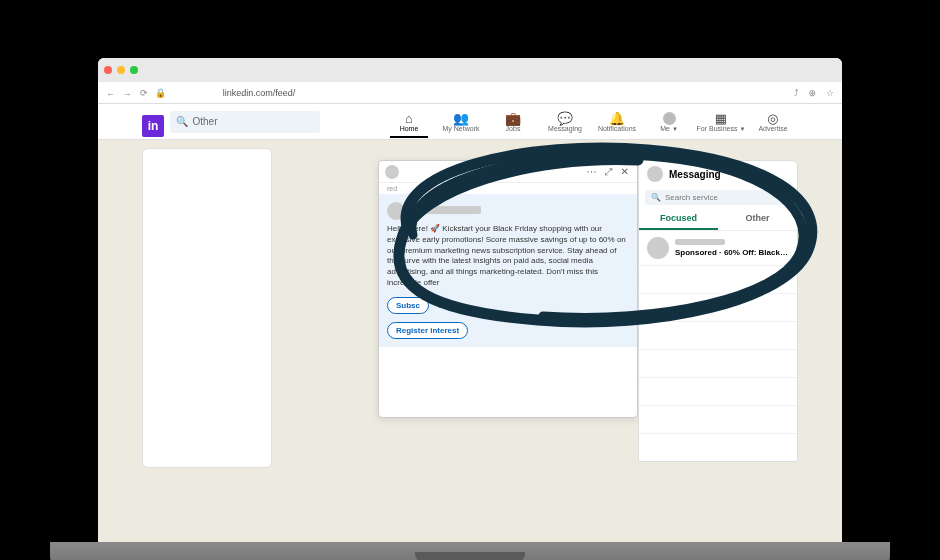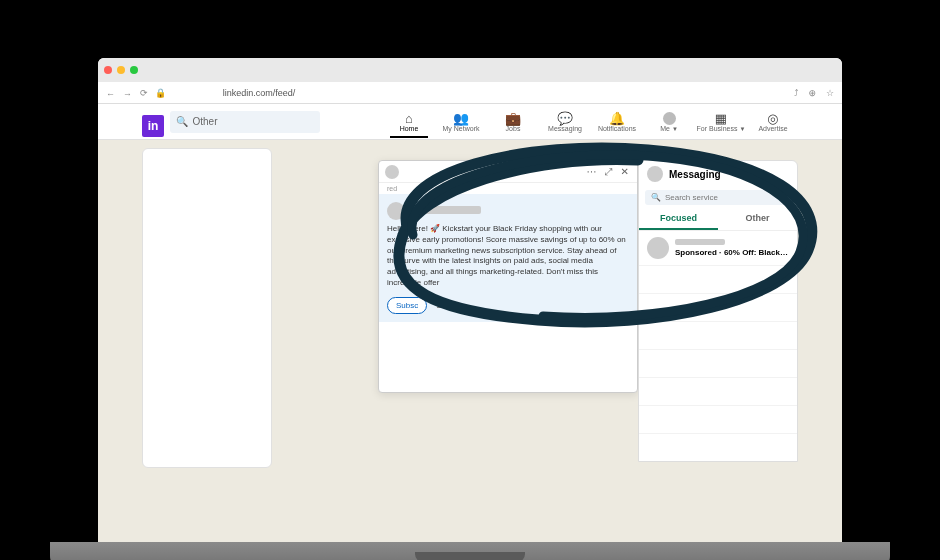--- a/index.html
+++ b/index.html
@@ -37,21 +37,21 @@
   .msg-avatar{width:14px;height:14px;border-radius:50%;background:#ccc;}
   .msg-header .spacer{flex:1}
   .msg-header .hico{font-size:10px;color:#666;padding:0 2px;}
   .sponsored-row{font-size:7px;color:#999;padding:2px 8px;}
   .msg-body{background:#eaf3fb;padding:8px;}
   .sender{display:flex;gap:6px;margin-bottom:4px;}
   .sender .av{width:18px;height:18px;border-radius:50%;background:#ccc;}
   .sender .nm{width:70px;height:8px;background:#ccc;border-radius:2px;margin-top:4px;}
   .msg-text{font-size:8px;color:#333;line-height:1.35;}
   .btn-row{display:flex;gap:6px;margin-top:8px;align-items:center;}
-  .btn{border:1px solid #0a66c2;color:#0a66c2;background:#fff;font-size:8px;padding:3px 8px;border-radius:12px;font-weight:400;}
+  .btn{border:1px solid #0a66c2;color:#0a66c2;background:#fff;font-size:8px;padding:3px 8px;border-radius:12px;font-weight:700;}
   .bar{height:6px;width:34px;border-bottom:1px solid #888;margin-left:4px;}
   .msg-footer{height:70px;}
   
   .rr{position:absolute;right:44px;top:20px;width:160px;background:#fff;border:1px solid #ddd;border-radius:6px 6px 0 0;overflow:hidden;}
   .rr-head{display:flex;align-items:center;gap:6px;padding:5px 8px;font-size:10px;font-weight:600;}
   .rr-head .av{width:16px;height:16px;border-radius:50%;background:#ccc;}
   .rr-search{margin:3px 6px;background:#eef3f8;border-radius:3px;padding:3px 6px;font-size:8px;color:#777;display:flex;gap:4px;align-items:center;}
   .rr-tabs{display:flex;border-bottom:1px solid #eee;}
   .rr-tab{flex:1;text-align:center;font-size:9px;padding:5px 0;color:#666;font-weight:600;}
   .rr-tab.active{color:#0f7a5a;border-bottom:2px solid #0f7a5a;}
@@ -147,20 +147,23 @@
           <div class="msg-body">
             <div class="sender">
               <div class="av"></div>
               <div class="nm"></div>
             </div>
             <div class="msg-text">Hello there! 🚀 Kickstart your Black Friday shopping with our exclusive early promotions! Score massive savings of up to 60% on our premium marketing news subscription service. Stay ahead of the curve with the latest insights on paid ads, social media advertising, and all things marketing-related. Don't miss this incredible offer</div>
             <div class="btn-row">
               <button class="btn">Subsc</button>
               <div class="bar"></div>
             </div>
+            <div class="btn-row">
+              <button class="btn">Register interest</button>
+            </div>
           </div>
           <div class="msg-footer"></div>
         </div>
 
         <div class="rr">
           <div class="rr-head">
             <div class="av"></div>
             <span>Messaging</span>
           </div>
           <div class="rr-search">

